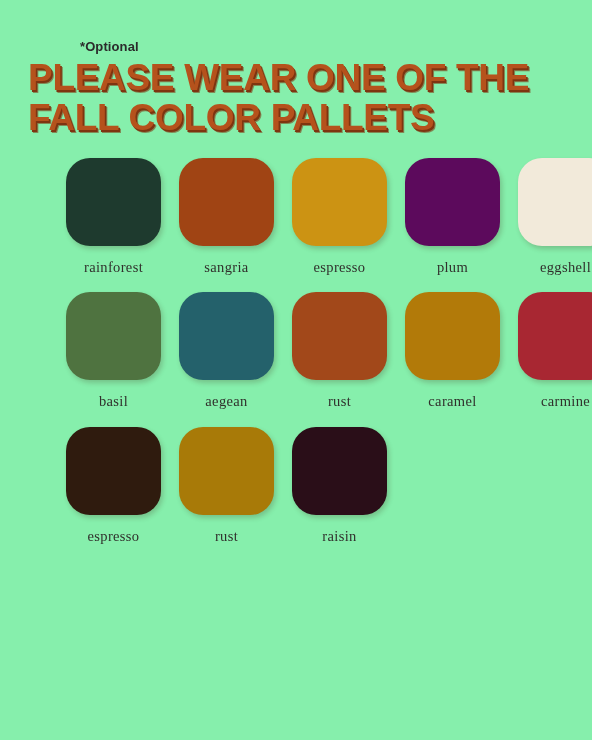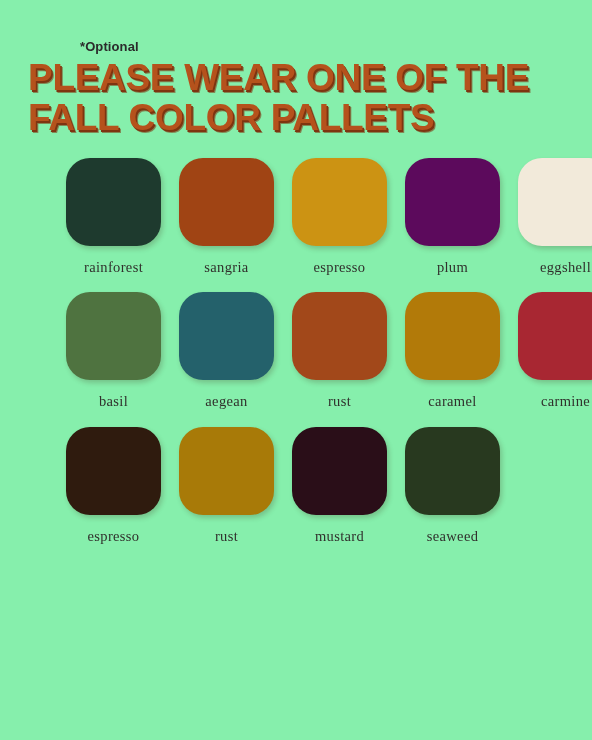--- a/index.html
+++ b/index.html
@@ -148,21 +148,17 @@
       <div class="cell">
         <div class="swatch" style="background: rgb(47, 27, 14);"></div>
         <div class="label">espresso</div>
       </div>
       <div class="cell">
         <div class="swatch" style="background: rgb(168, 122, 8);"></div>
         <div class="label">rust</div>
       </div>
       <div class="cell">
         <div class="swatch" style="background: rgb(42, 14, 24);"></div>
-        <div class="label">mustard</div>
-      </div>
-      <div class="cell">
-        <div class="swatch" style="background: rgb(40, 57, 31);"></div>
-        <div class="label">seaweed</div>
+        <div class="label">raisin</div>
       </div>
     </div>
 
 </div>
 
 </body></html>

